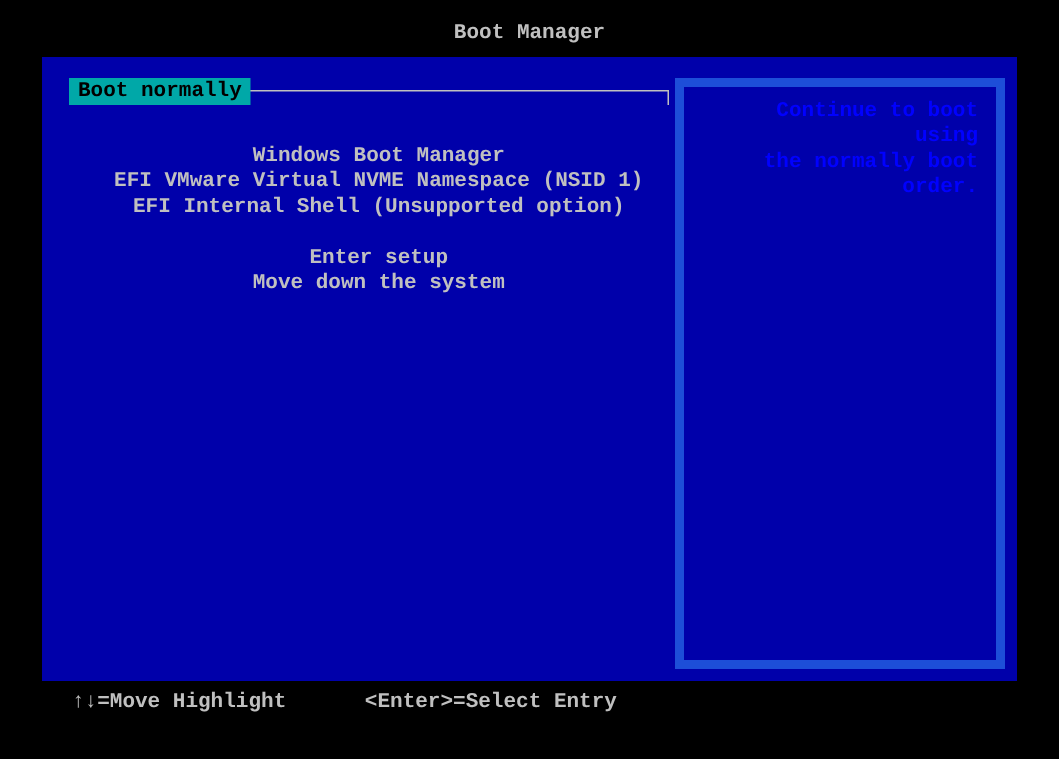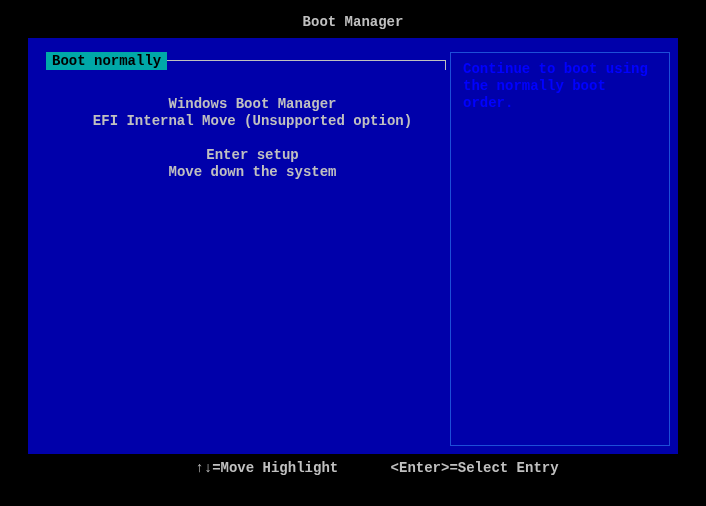--- a/index.html
+++ b/index.html
@@ -34,26 +34,27 @@
       display: flex;
       padding: 14px 8px 8px 8px;
     }
     .left-panel {
       position: relative;
       width: 410px;
       height: 396px;
       text-align: center;
     }
     .right-panel {
-      border: 1px solid #1d4ed8;
+      border: 6px solid #1d4ed8;
       width: 220px;
       height: 394px;
       margin-left: 4px;
       padding: 8px 12px;
       color: #0000ff;
+      text-align: right;
     }
     .right-panel-text {
       color: #0000ff;
       line-height: 17px;
     }
     .fieldset-frame {
       position: absolute;
       border-top: 1px solid #c0c0c0;
       border-right: 1px solid #c0c0c0;
       border-left: none;
@@ -86,21 +87,20 @@
       white-space: nowrap;
       cursor: pointer;
     }
     .spacer {
       height: 17px;
     }
     .footer-bar {
       color: #c0c0c0;
       padding: 6px 0 0 48px;
       font-weight: bold;
-      text-align: center;
     }
     .footer-hint {
       display: inline-block;
     }
     .footer-hint + .footer-hint {
       margin-left: 44px;
     }
     .right-desc {
       color: #0000ff;
     }
@@ -111,21 +111,22 @@
 <div class="title-bar">Boot Manager</div>
 
 <div class="main-area">
 
   <div class="left-panel">
     <div class="fieldset-legend">Boot normally</div>
     <div class="fieldset-frame"></div>
 
     <div class="boot-options">
       <div class="boot-item">Windows Boot Manager</div>
-      <div class="boot-item">EFI Internal Move (Unsupported option)</div>
+      <div class="boot-item">EFI VMware Virtual NVME Namespace (NSID 1)</div>
+      <div class="boot-item">EFI Internal Shell (Unsupported option)</div>
       <div class="spacer"></div>
       <div class="boot-item">Enter setup</div>
       <div class="boot-item">Move down the system</div>
     </div>
   </div>
 
   <div class="right-panel">
     <div class="right-panel-text right-desc">Continue to boot using</div>
     <div class="right-panel-text right-desc">the normally boot order.</div>
   </div>

